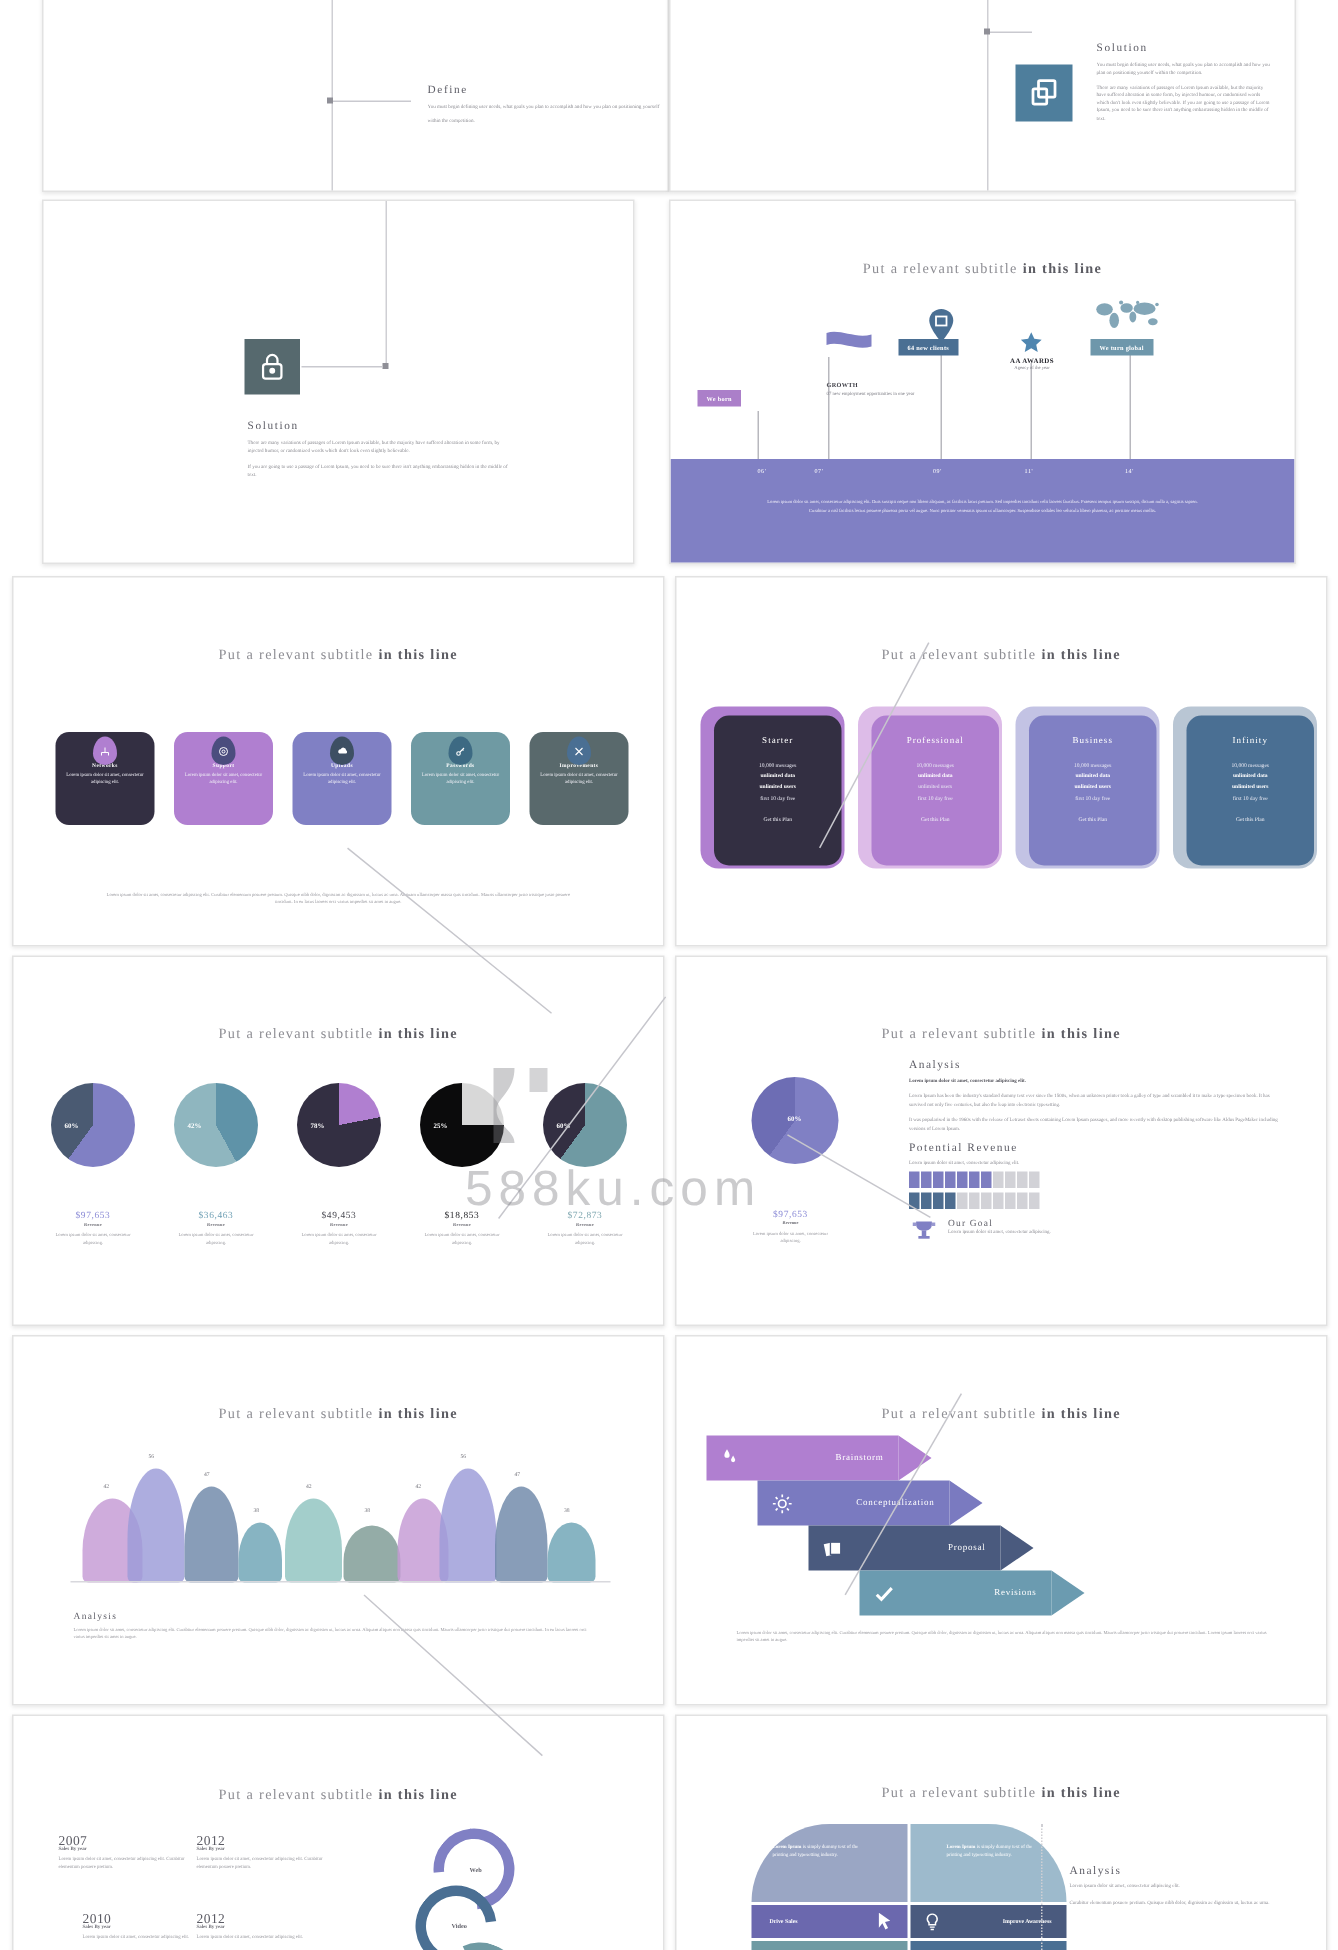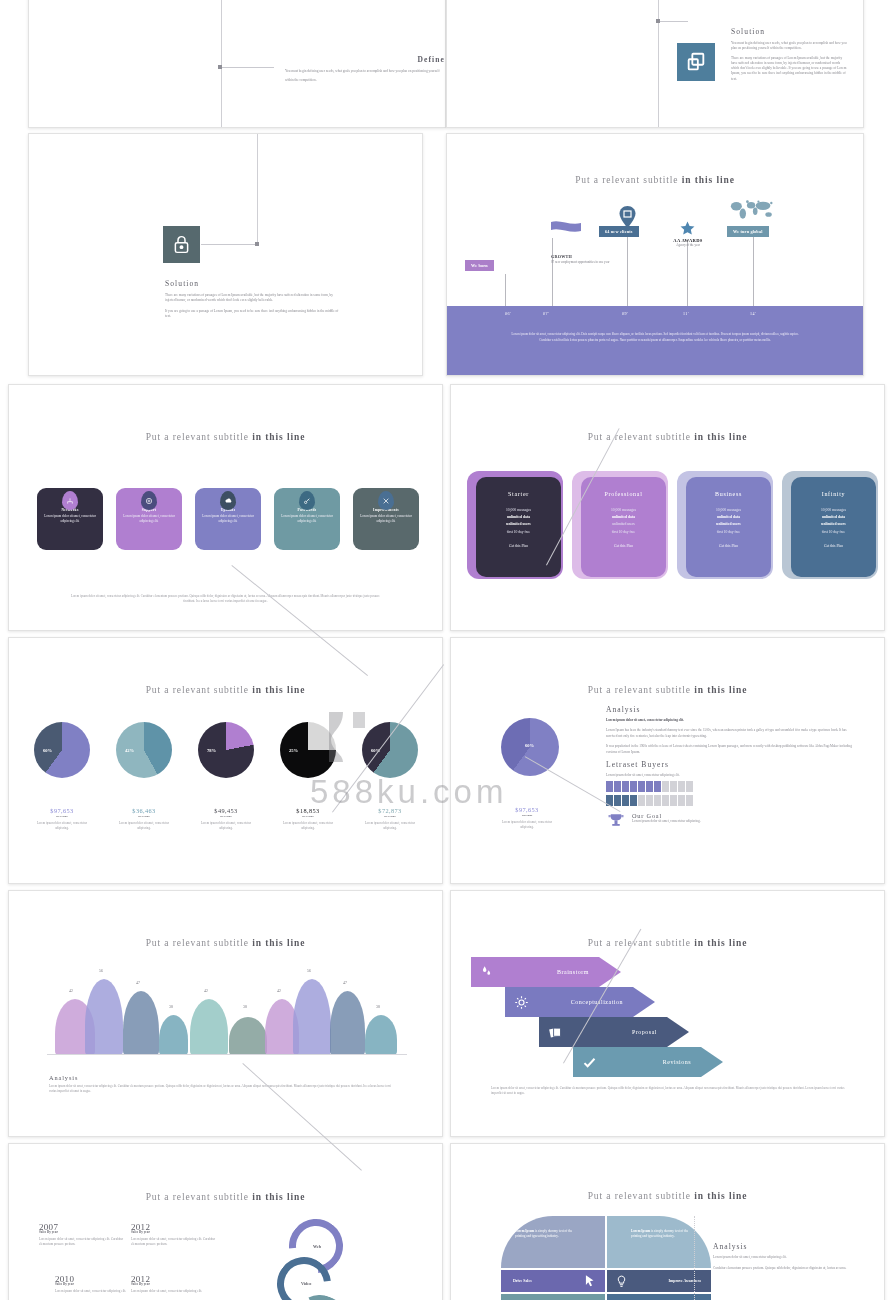--- a/index.html
+++ b/index.html
@@ -27,21 +27,21 @@
   }
   .subtitle b { color:#5c5c63; font-weight:700; }
   .tinytext { font-size:3.4px; line-height:1.55; color:#8a8a90; }
 
   
   .s1 { left:28px; top:-72px; width:418px; height:200px; }
   .s1 .vline { position:absolute; left:192px; top:0; width:1px; height:200px; background:#cfcfd4; }
   .s1 .dot { position:absolute; left:189px; top:136px; width:4px; height:4px; background:#8f8f97; }
   .s1 .conn { position:absolute; left:193px; top:137.5px; width:52px; height:1px; background:#c9c9cf; }
   .s1 .body { position:absolute; left:256px; top:126px; width:160px; }
-  .s1 h3 { font-size:7.5px; font-weight:700; letter-spacing:1.1px; color:#5d5d66; margin-bottom:5px;text-align:right; }
+  .s1 h3 { font-size:7.5px; font-weight:400; letter-spacing:1.1px; color:#5d5d66; margin-bottom:5px; }
 
   
   .s2 { left:446px; top:-72px; width:418px; height:200px; }
   .s2 .vline { position:absolute; left:211px; top:0; width:1px; height:200px; background:#cfcfd4; }
   .s2 .dot { position:absolute; left:209px; top:90px; width:4px; height:4px; background:#8f8f97; }
   .s2 .conn { position:absolute; left:213px; top:91.5px; width:28px; height:1px; background:#c9c9cf; }
   .s2 .sq { position:absolute; left:230px; top:114px; width:38px; height:38px; background:#4e7e9c; display:flex; align-items:center; justify-content:center; }
   .s2 .sq svg { width:22px; height:22px; }
   .s2 .body { position:absolute; left:284px; top:98px; width:118px; }
   .s2 h3 { font-size:7.5px; font-weight:400; letter-spacing:1.1px; color:#5d5d66; margin-bottom:5px; }
@@ -461,21 +461,21 @@
     <div class="revblk">
       <div class="rev">$97,653</div>
       <div class="revl">Revenue</div>
       <div class="pd">Lorem ipsum dolor sit amet, consectetur adipiscing.</div>
     </div>
     <div class="pane">
       <h3>Analysis</h3>
       <p><b>Lorem ipsum dolor sit amet, consectetur adipiscing elit.</b></p>
       <p>Lorem Ipsum has been the industry's standard dummy text ever since the 1500s, when an unknown printer took a galley of type and scrambled it to make a type specimen book. It has survived not only five centuries, but also the leap into electronic typesetting.</p>
       <p>It was popularised in the 1960s with the release of Letraset sheets containing Lorem Ipsum passages, and more recently with desktop publishing software like Aldus PageMaker including versions of Lorem Ipsum.</p>
-      <h3 style="margin-top:3px">Letraset Buyers</h3>
+      <h3 style="margin-top:3px">Potential Revenue</h3>
       <p style="margin-bottom:2px">Lorem ipsum dolor sit amet, consectetur adipiscing elit.</p>
       <div class="people">
         <i style="background:#7d7dc0"></i>
           <i style="background:#7d7dc0"></i>
           <i style="background:#7d7dc0"></i>
           <i style="background:#7d7dc0"></i>
           <i style="background:#7d7dc0"></i>
           <i style="background:#7d7dc0"></i>
           <i style="background:#7d7dc0"></i>
           <i style="background:#d2d2d7"></i>

